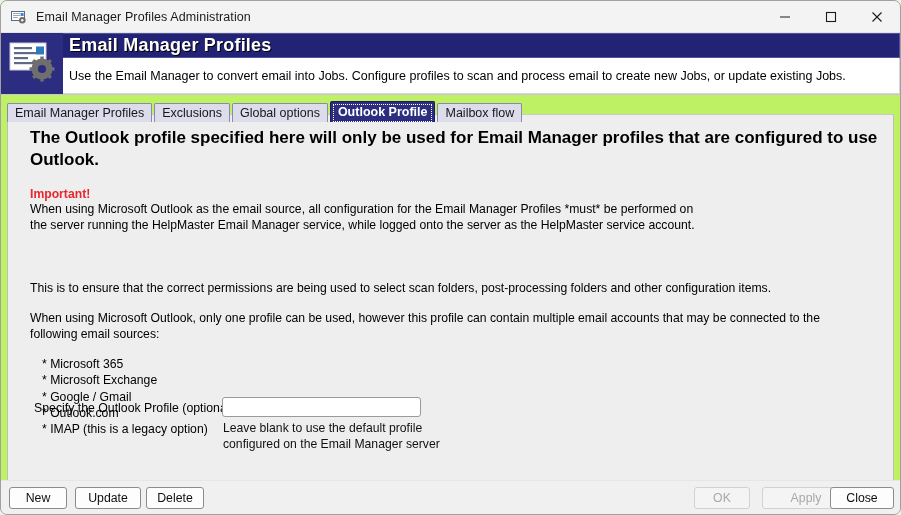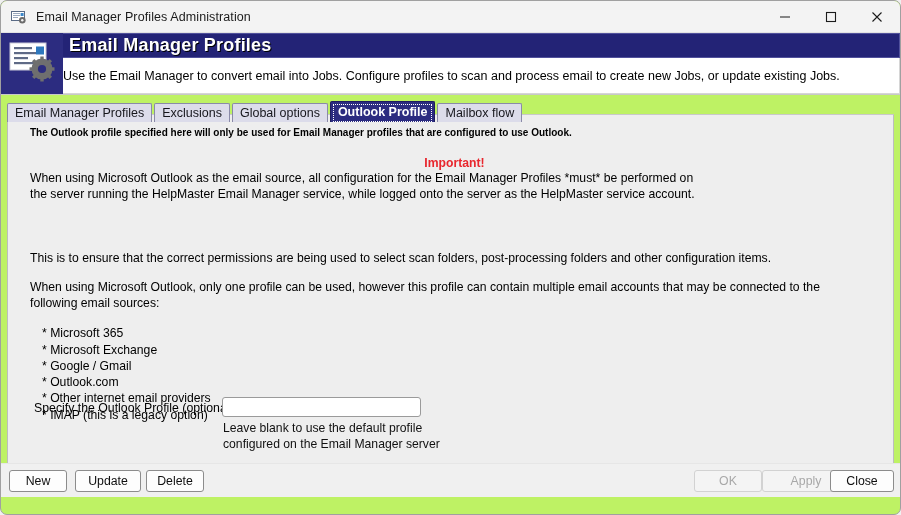--- a/index.html
+++ b/index.html
@@ -103,20 +103,21 @@
     font-weight: bold;
     letter-spacing: 0.2px;
     text-shadow: 1px 1px 0 #000000;
     font-family: "Liberation Sans", sans-serif;
   }
   .banner-desc {
     flex: 1 1 auto;
     background: #ffffff;
     display: flex;
     align-items: center;
+    padding-left: 6px;
     padding-right: 8px;
     font-size: 12.5px;
     color: #000000;
     border: 1px solid #d6d6d6;
     border-left: none;
     border-top: none;
     box-sizing: border-box;
   }
 
   
@@ -176,33 +177,32 @@
     position: absolute;
     left: 0; top: 0; right: 0; bottom: 0;
     padding: 10px 14px;
     font-size: 12.3px;
     color: #000000;
     line-height: 1.28;
   }
 
   .lead {
     font-weight: bold;
-    font-size: 10px;
+    font-size: 17px;
     margin: 2px 0 0 8px;
   }
   .para {
     margin: 14px 0 0 8px;
     font-size: 12.2px;
   }
   .important-label {
     color: #e8262d;
     font-weight: bold;
     font-size: 12.2px;
     margin: 16px 0 0 8px;
-    text-align: center;
   }
   .important-body {
     margin: 0 0 0 8px;
     font-size: 12.2px;
     max-width: 830px;
   }
   .para-narrow { max-width: 815px; margin-top: 48px; }
   .para-narrow2 { max-width: 800px; }
 
   .bullets {
@@ -249,21 +249,21 @@
     top: 24px;
     font-size: 12.2px;
     color: #111;
     line-height: 1.3;
   }
 
   
   .buttonbar {
     position: absolute;
     left: 0;
-    bottom: 17px;
+    bottom: 0;
     width: 899px;
     height: 33px;
     background: #f0f0f0;
     border-top: 1px solid #e6e6e6;
   }
   .btn {
     position: absolute;
     top: 6px;
     height: 22px;
     box-sizing: border-box;
@@ -379,21 +379,20 @@
 
       <div class="para para-narrow">This is to ensure that the correct permissions are being used to select scan folders, post-processing folders and other configuration items.</div>
 
       <div class="para para-narrow2">When using Microsoft Outlook, only one profile can be used, however this profile can contain multiple email accounts that may be connected to the following email sources:</div>
 
       <div class="bullets">
         <div class="bullet">* Microsoft 365</div>
         <div class="bullet">* Microsoft Exchange</div>
         <div class="bullet">* Google / Gmail</div>
         <div class="bullet">* Outlook.com</div>
-        <div class="bullet">* Other internet email providers</div>
         <div class="bullet">* IMAP (this is a legacy option)</div>
       </div>
 
       <div class="field-row">
         <div class="field-label">Specify the Outlook Profile (optional)</div>
         <input class="field-input" type="text" value="" placeholder="" style="">
         <div class="field-hint">
           <div>Leave blank to use the default profile</div>
           <div>configured on the Email Manager server</div>
         </div>
@@ -406,21 +405,21 @@
     <div class="btn" style="left:8px; width:58px;">
       <span>New</span>
     </div>
     <div class="btn" style="left:74px; width:66px;">
       <span>Update</span>
     </div>
     <div class="btn" style="left:145px; width:58px;">
       <span>Delete</span>
     </div>
 
-    <div class="btn disabled" style="left:693px; width:68px;">
+    <div class="btn disabled" style="left:693px; width:56px;">
       <span>OK</span>
     </div>
     <div class="btn disabled" style="left:761px; width:88px;">
       <span>Apply</span>
     </div>
     <div class="btn" style="left:829px; width:64px;text-align:right;">
       <span>Close</span>
     </div>
   </div>
 

